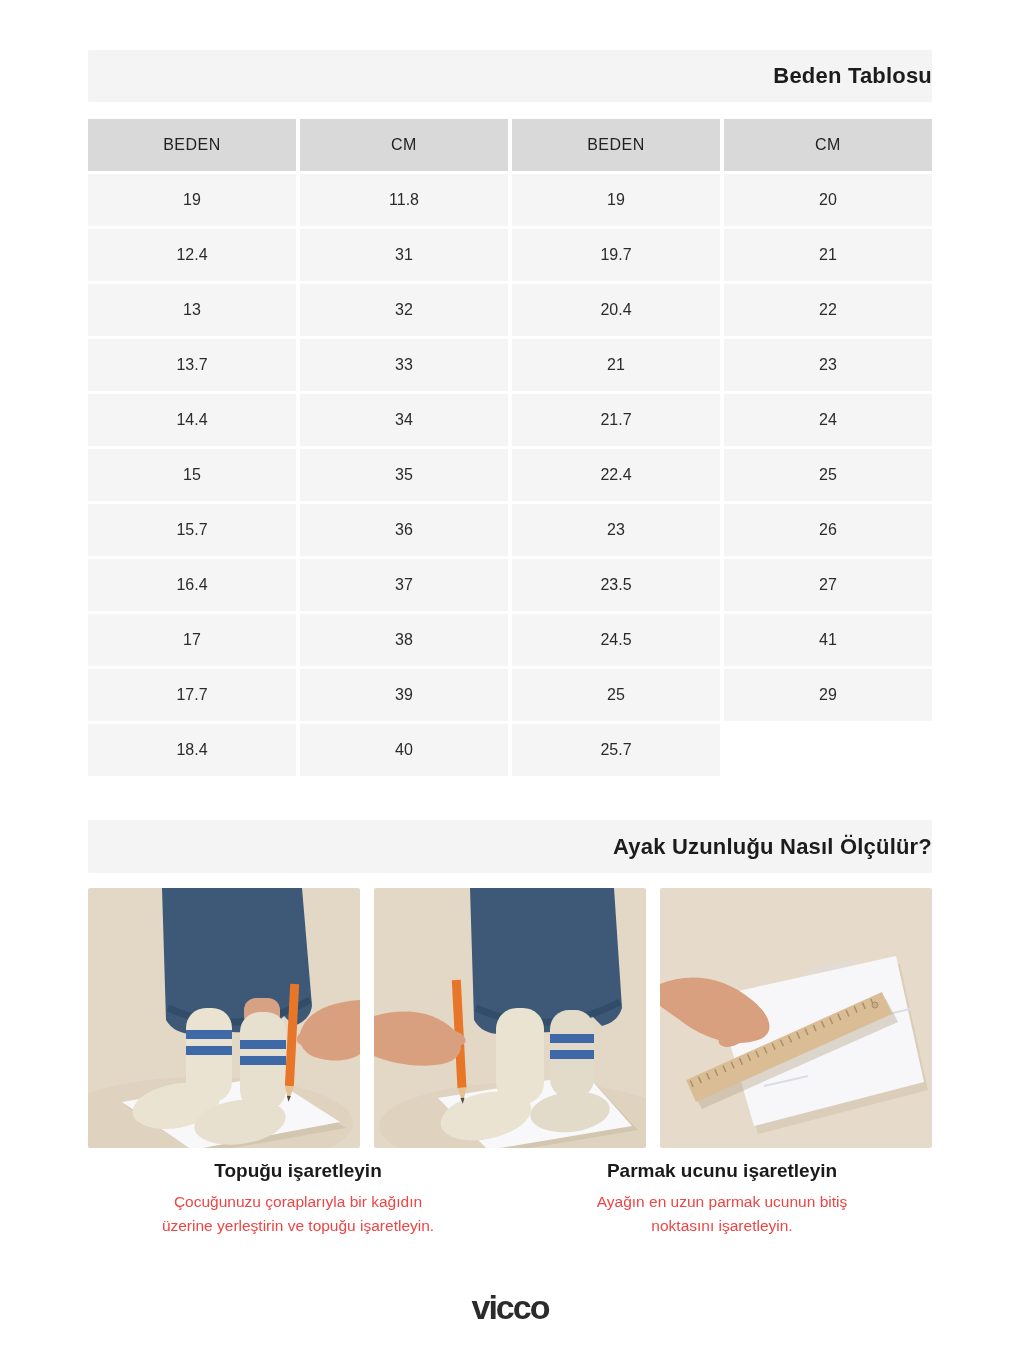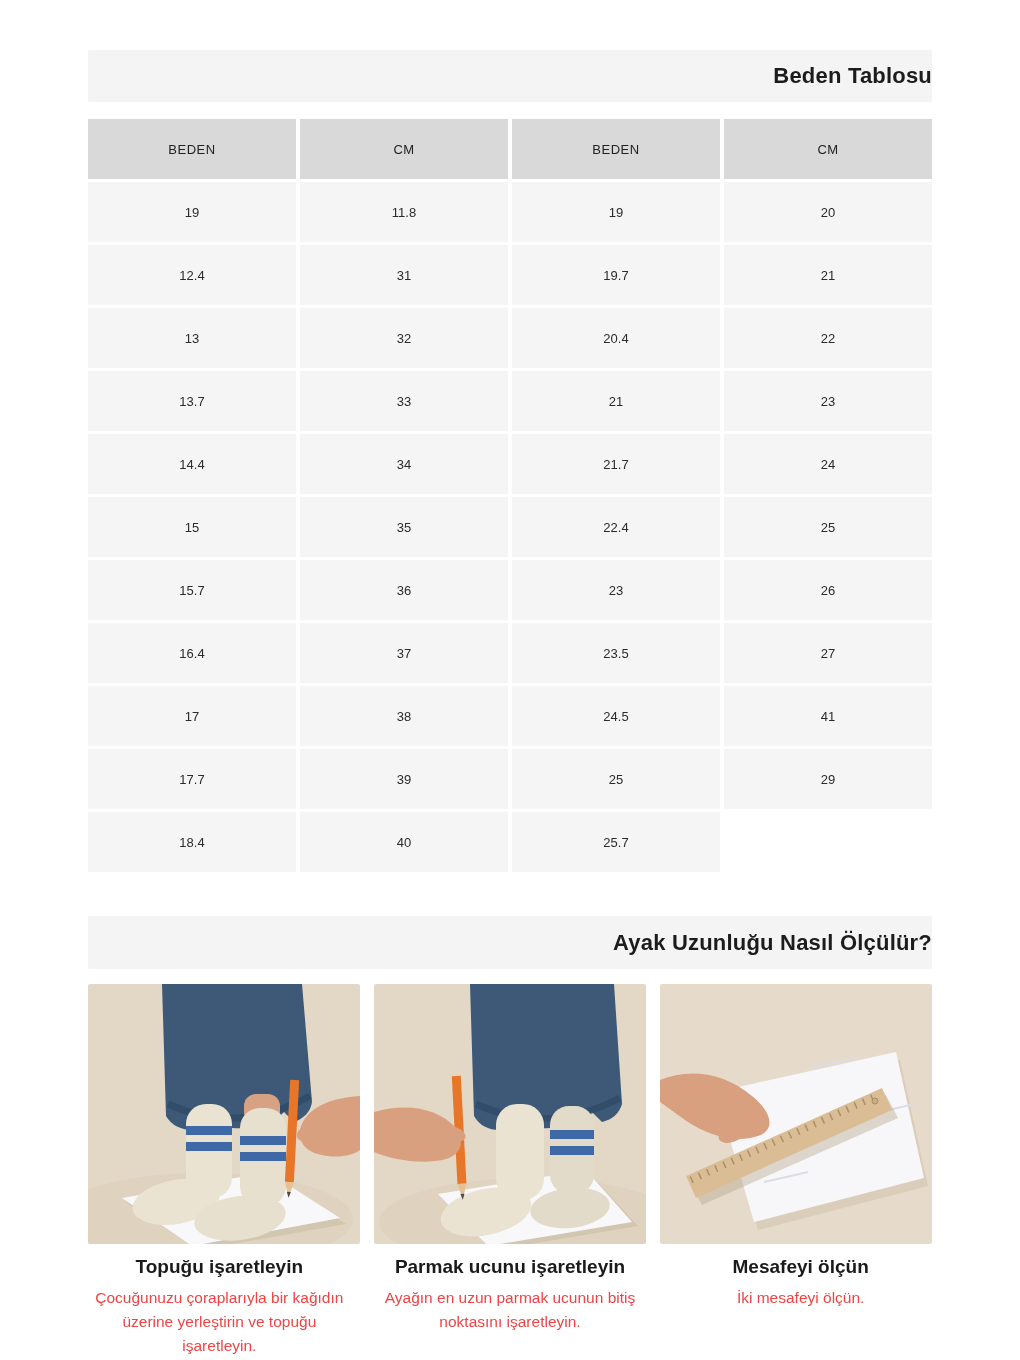--- a/index.html
+++ b/index.html
@@ -16,37 +16,37 @@
   }
   .title-bar { margin-top:50px; }
   .bar-title { margin:0; font-size:22px; font-weight:700; letter-spacing:.2px; color:#1c1c1c; }
 
   .size-table {
     margin-top:17px;
     display:grid; grid-template-columns:repeat(4,1fr);
     gap:3px 4px; background:#ffffff;
   }
   .cell {
-    height:60px; background:#f5f5f6;
+    height:52px; background:#f5f5f6;
     display:flex; align-items:center; justify-content:center;
-    font-size:13px; color:#2b2b2b;
+    font-size:16px; color:#2b2b2b;
   }
   .cell.head { background:#d9d9d9; letter-spacing:.5px; color:#222; }
 
   .section-bar { margin-top:44px; height:53px; }
 
   .photos {
     margin-top:15px;
     display:grid; grid-template-columns:repeat(3,1fr); gap:14px;
   }
   .photo { width:100%; height:260px; display:block; border-radius:2px; }
 
   .captions {
     margin-top:12px;
-    display:grid; grid-template-columns:repeat(3,1fr); gap:28px;
+    display:grid; grid-template-columns:repeat(2,1fr); gap:4px;
     text-align:center;
   }
   .step-title { margin:0 0 8px; font-size:19px; font-weight:700; color:#1a1a1a; }
   .step-desc { margin:0 auto; max-width:288px; font-size:15.5px; line-height:1.55; color:#ef4444; }
 
   .brand { text-align:center; margin-top:52px; }
   .logo {
     font-size:34px; font-weight:800; letter-spacing:-2px;
     color:#2b2b2b; line-height:1;
   }
@@ -198,24 +198,20 @@
 
   <div class="captions">
     <div class="step">
       <h3 class="step-title">Topuğu işaretleyin</h3>
       <p class="step-desc">Çocuğunuzu çoraplarıyla bir kağıdın üzerine yerleştirin ve topuğu işaretleyin.</p>
     </div>
     <div class="step">
       <h3 class="step-title">Parmak ucunu işaretleyin</h3>
       <p class="step-desc">Ayağın en uzun parmak ucunun bitiş noktasını işaretleyin.</p>
     </div>
-    <div class="step">
-      <h3 class="step-title">Mesafeyi ölçün</h3>
-      <p class="step-desc">İki mesafeyi ölçün.</p>
-    </div>
   </div>
 
   <div class="brand">
     <div class="logo">vicco</div>
 
   </div>
 
 </div>
 
 </body></html>

